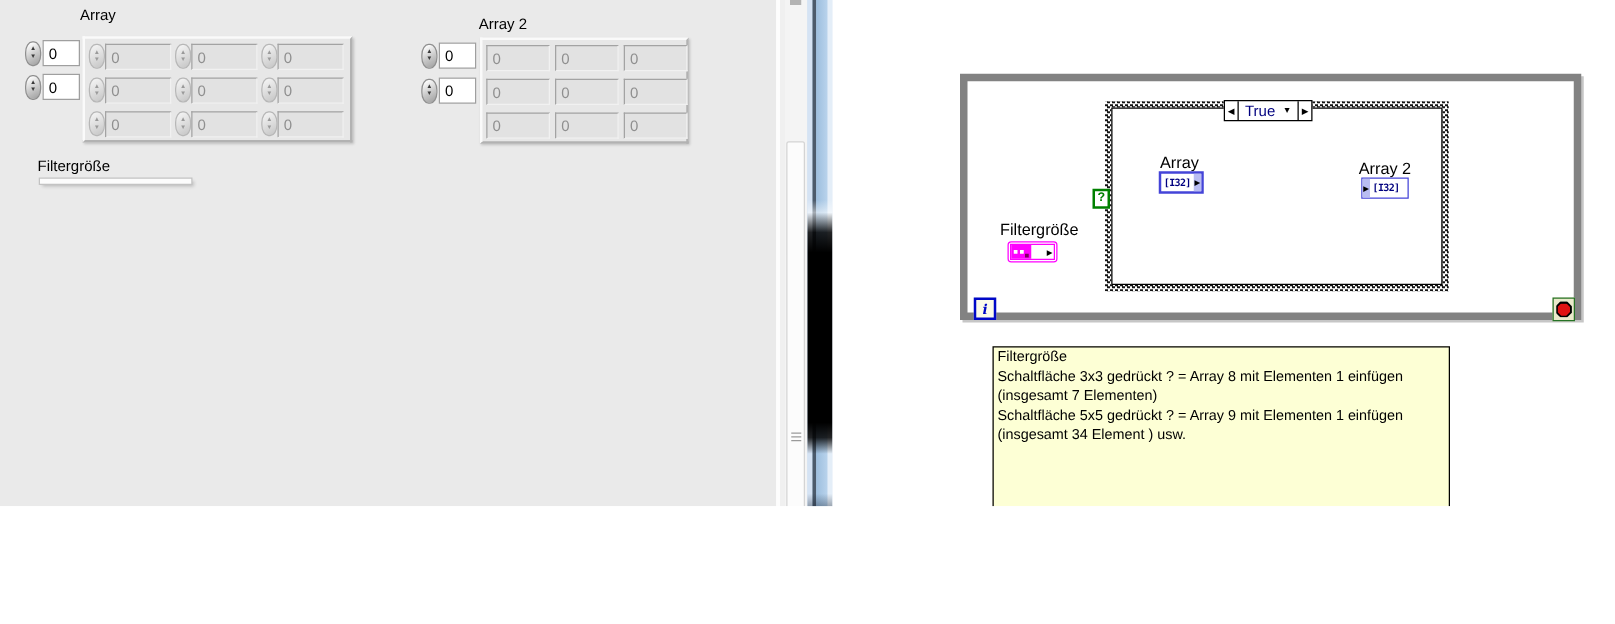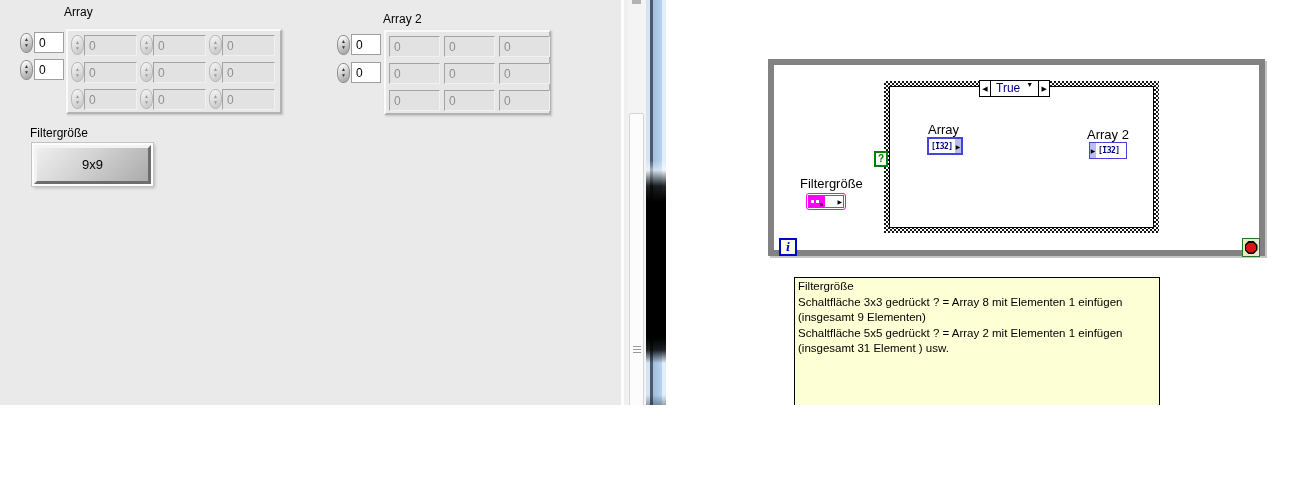--- a/index.html
+++ b/index.html
@@ -78,21 +78,21 @@
           background:repeating-conic-gradient(#151515 0% 25%, #fff 0% 50%); background-size:4px 4px;
           padding:5px; }
   .case-inner { width:100%; height:100%; background:#fff; border:1px solid #000; }
 
   .selector { position:absolute; left:979px; top:80px; height:17px; z-index:5;
               display:flex; align-items:stretch; background:#fff; border:1px solid #000; }
   .sel-arrow { width:11px; display:flex; align-items:center; justify-content:center;
                font-size:7px; color:#000; }
   .sel-left  { border-right:1px solid #000; }
   .sel-right { border-left:1px solid #000; }
-  .sel-mid { padding:0 5px; display:flex; gap:6px;
+  .sel-mid { padding:0 5px; display:flex; align-items:center; gap:6px;
              font-size:12px; color:#00007f; }
   .sel-mid .dd { font-size:7px; color:#000; }
 
   .qterm { position:absolute; left:874px; top:151px; width:14px; height:16px; z-index:5;
            background:#fff; border:2px solid #008000; color:#008000;
            font-size:10px; font-weight:bold; line-height:11px; text-align:center; }
 
   .dlbl { position:absolute; font-size:13px; color:#000; white-space:nowrap; z-index:5; }
   .term { position:absolute; background:#fff; display:flex; align-items:stretch; z-index:5; }
   .term.ctrl { border:2px solid #4444d8; }
@@ -260,21 +260,20 @@
       <span class="cell">
           <span class="fld dis">0</span>
         </span>
       <span class="cell">
           <span class="fld dis">0</span>
         </span>
     </div>
 
     <div class="lbl" style="left:30px; top:126px;">Filtergröße</div>
     <div class="btnstack">
-      <div class="btn3d">9x9</div>
     </div>
   </div>
 
   <div class="divline"></div>
   <div class="gutter"></div>
   <div class="sbtrack">
     <div class="sbthumb" style="position:absolute; left:1px; top:113px;">
       <div class="grip">
           <div></div>
           <div></div>
@@ -339,18 +338,18 @@
 
   <div class="sterm">
     <div class="oct0">
         <div class="oct1"></div>
       </div>
   </div>
 
   <div class="comment">
     <div class="cline">Filtergröße</div>
     <div class="cline">Schaltfläche 3x3 gedrückt ? = Array 8 mit Elementen 1 einfügen</div>
-    <div class="cline">(insgesamt 9 Elementen)</div>
-    <div class="cline">Schaltfläche 5x5 gedrückt ? = Array 2 mit Elementen 1 einfügen</div>
-    <div class="cline">(insgesamt 31 Element ) usw.</div>
+    <div class="cline">(insgesamt 7 Elementen)</div>
+    <div class="cline">Schaltfläche 5x5 gedrückt ? = Array 9 mit Elementen 1 einfügen</div>
+    <div class="cline">(insgesamt 34 Element ) usw.</div>
   </div>
 
 </div>
 
 </body></html>

